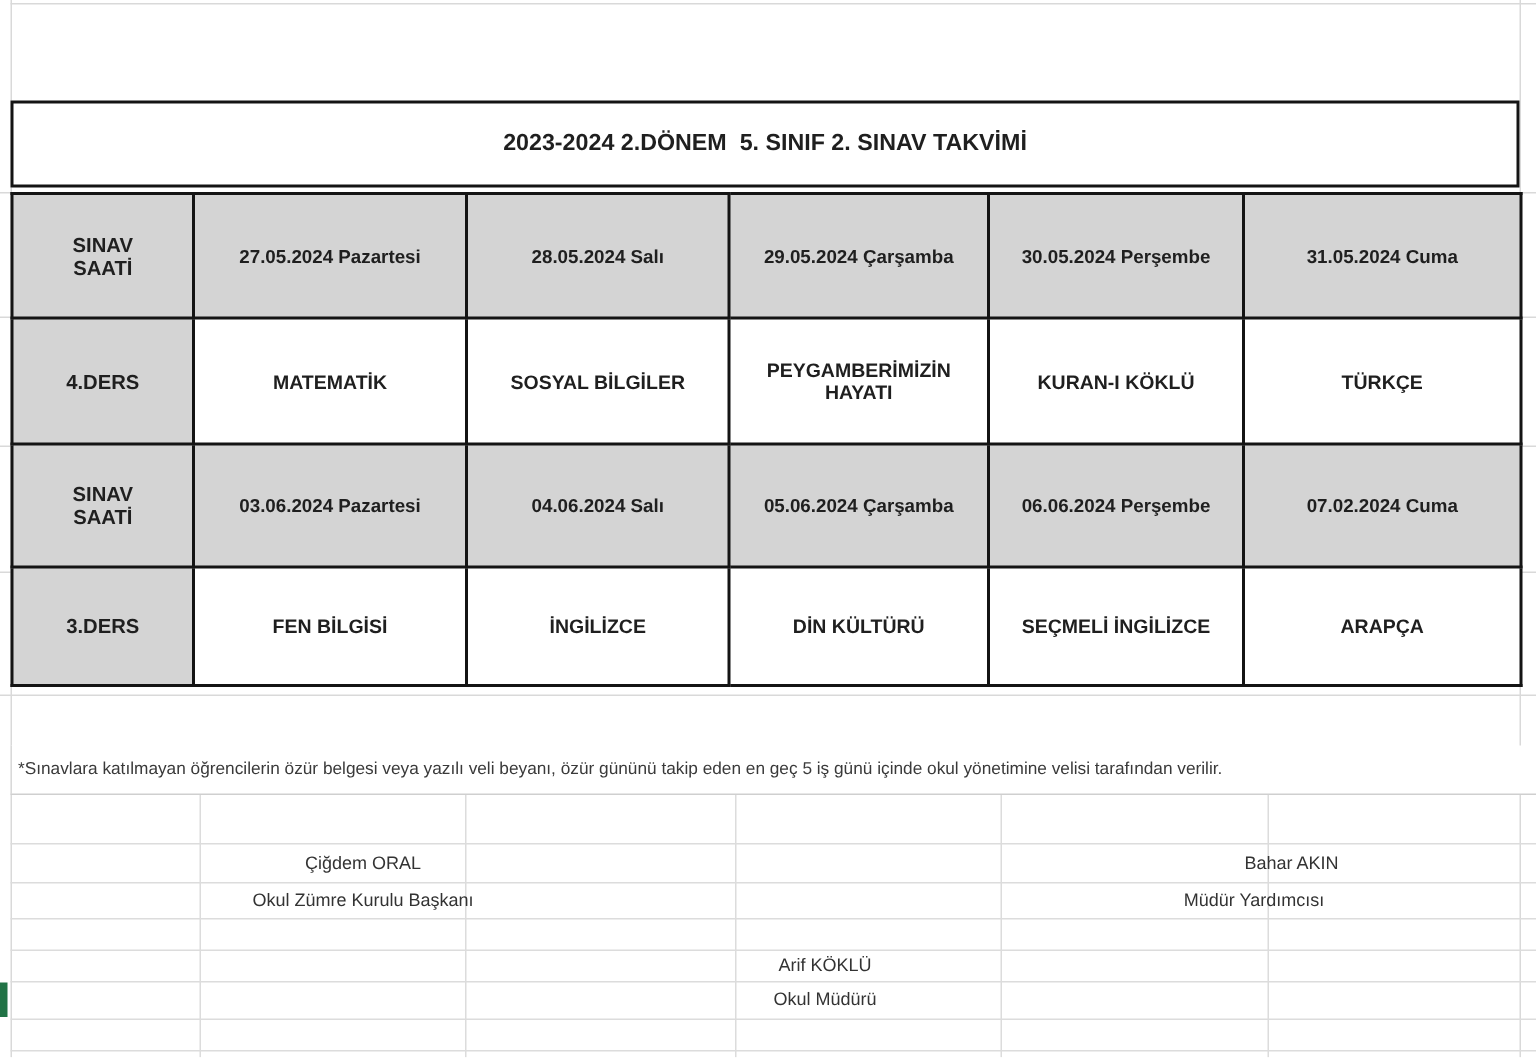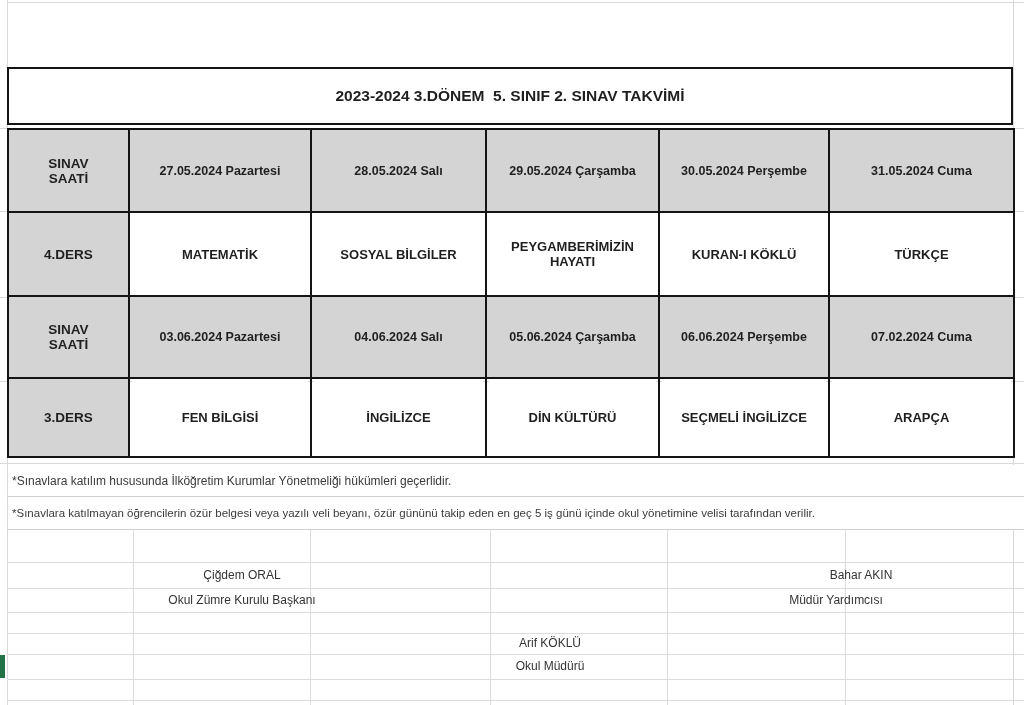--- a/index.html
+++ b/index.html
@@ -23,21 +23,21 @@
 
   
   table.exam{position:absolute;top:128px;left:7px;width:1006px;border-collapse:collapse;
     table-layout:fixed;z-index:2;}
   table.exam td{border:2px solid #141414;text-align:center;vertical-align:middle;
     font-weight:bold;padding:2px 20px;box-sizing:border-box;}
   table.exam td.gray{background:#d4d4d4;}
   table.exam td.white{background:#ffffff;}
   td.rowlabel{font-size:13.5px;}
   td.datecell{font-size:12.5px;}
-  td.coursecell{font-size:13px;border-radius:11px;}
+  td.coursecell{font-size:13px;}
 
   
   .footnote{position:absolute;left:7px;width:1017px;box-sizing:border-box;
     background:#fff;display:flex;align-items:center;border-bottom:1px solid #cfcfcf;
     border-left:1px solid #d9d9d9;color:#3a3a3a;z-index:2;padding-left:4px;}
   #fn1{top:465px;height:32px;font-size:12px;}
   #fn2{top:497px;height:33px;font-size:11.5px;}
 
   
   .bgrid{position:absolute;top:530px;left:7px;width:1017px;height:175px;z-index:1;}
@@ -59,21 +59,21 @@
   <div class="gl v" style="left:7px;top:0;height:705px;"></div>
   <div class="gl v" style="left:1013px;top:0;height:705px;"></div>
   <div class="gl h" style="left:7px;top:2px;width:1017px;"></div>
   <div class="gl h" style="left:0;top:128px;width:1024px;"></div>
   <div class="gl h" style="left:0;top:211px;width:1024px;"></div>
   <div class="gl h" style="left:0;top:297px;width:1024px;"></div>
   <div class="gl h" style="left:0;top:381px;width:1024px;"></div>
   <div class="gl h" style="left:0;top:463px;width:1024px;"></div>
 
   <div class="titlebox" id="schedTitle">
-    <span class="t">2023-2024 3.DÖNEM  5. SINIF 2. SINAV TAKVİMİ</span>
+    <span class="t">2023-2024 2.DÖNEM  5. SINIF 2. SINAV TAKVİMİ</span>
   </div>
 
   <table class="exam">
     <colgroup>
       <col style="width:121px">
         <col style="width:182px">
         <col style="width:175px">
       <col style="width:173px">
         <col style="width:170px">
         <col style="width:185px">
@@ -107,23 +107,20 @@
         <td class="gray rowlabel">3.DERS</td>
         <td class="white coursecell">FEN BİLGİSİ</td>
         <td class="white coursecell">İNGİLİZCE</td>
         <td class="white coursecell">DİN KÜLTÜRÜ</td>
         <td class="white coursecell">SEÇMELİ İNGİLİZCE</td>
         <td class="white coursecell">ARAPÇA</td>
       </tr>
     </tbody>
   </table>
 
-  <div class="footnote" id="fn1">
-    <span>*Sınavlara katılım hususunda İlköğretim Kurumlar Yönetmeliği hükümleri geçerlidir.</span>
-  </div>
   <div class="footnote" id="fn2">
     <span>*Sınavlara katılmayan öğrencilerin özür belgesi veya yazılı veli beyanı, özür gününü takip eden en geç 5 iş günü içinde okul yönetimine velisi tarafından verilir.</span>
   </div>
 
   <div class="bgrid">
     <div class="gl v" style="left:126px;top:0;height:175px;"></div>
     <div class="gl v" style="left:303px;top:0;height:175px;"></div>
     <div class="gl v" style="left:483px;top:0;height:175px;"></div>
     <div class="gl v" style="left:660px;top:0;height:175px;"></div>
     <div class="gl v" style="left:838px;top:0;height:175px;"></div>

